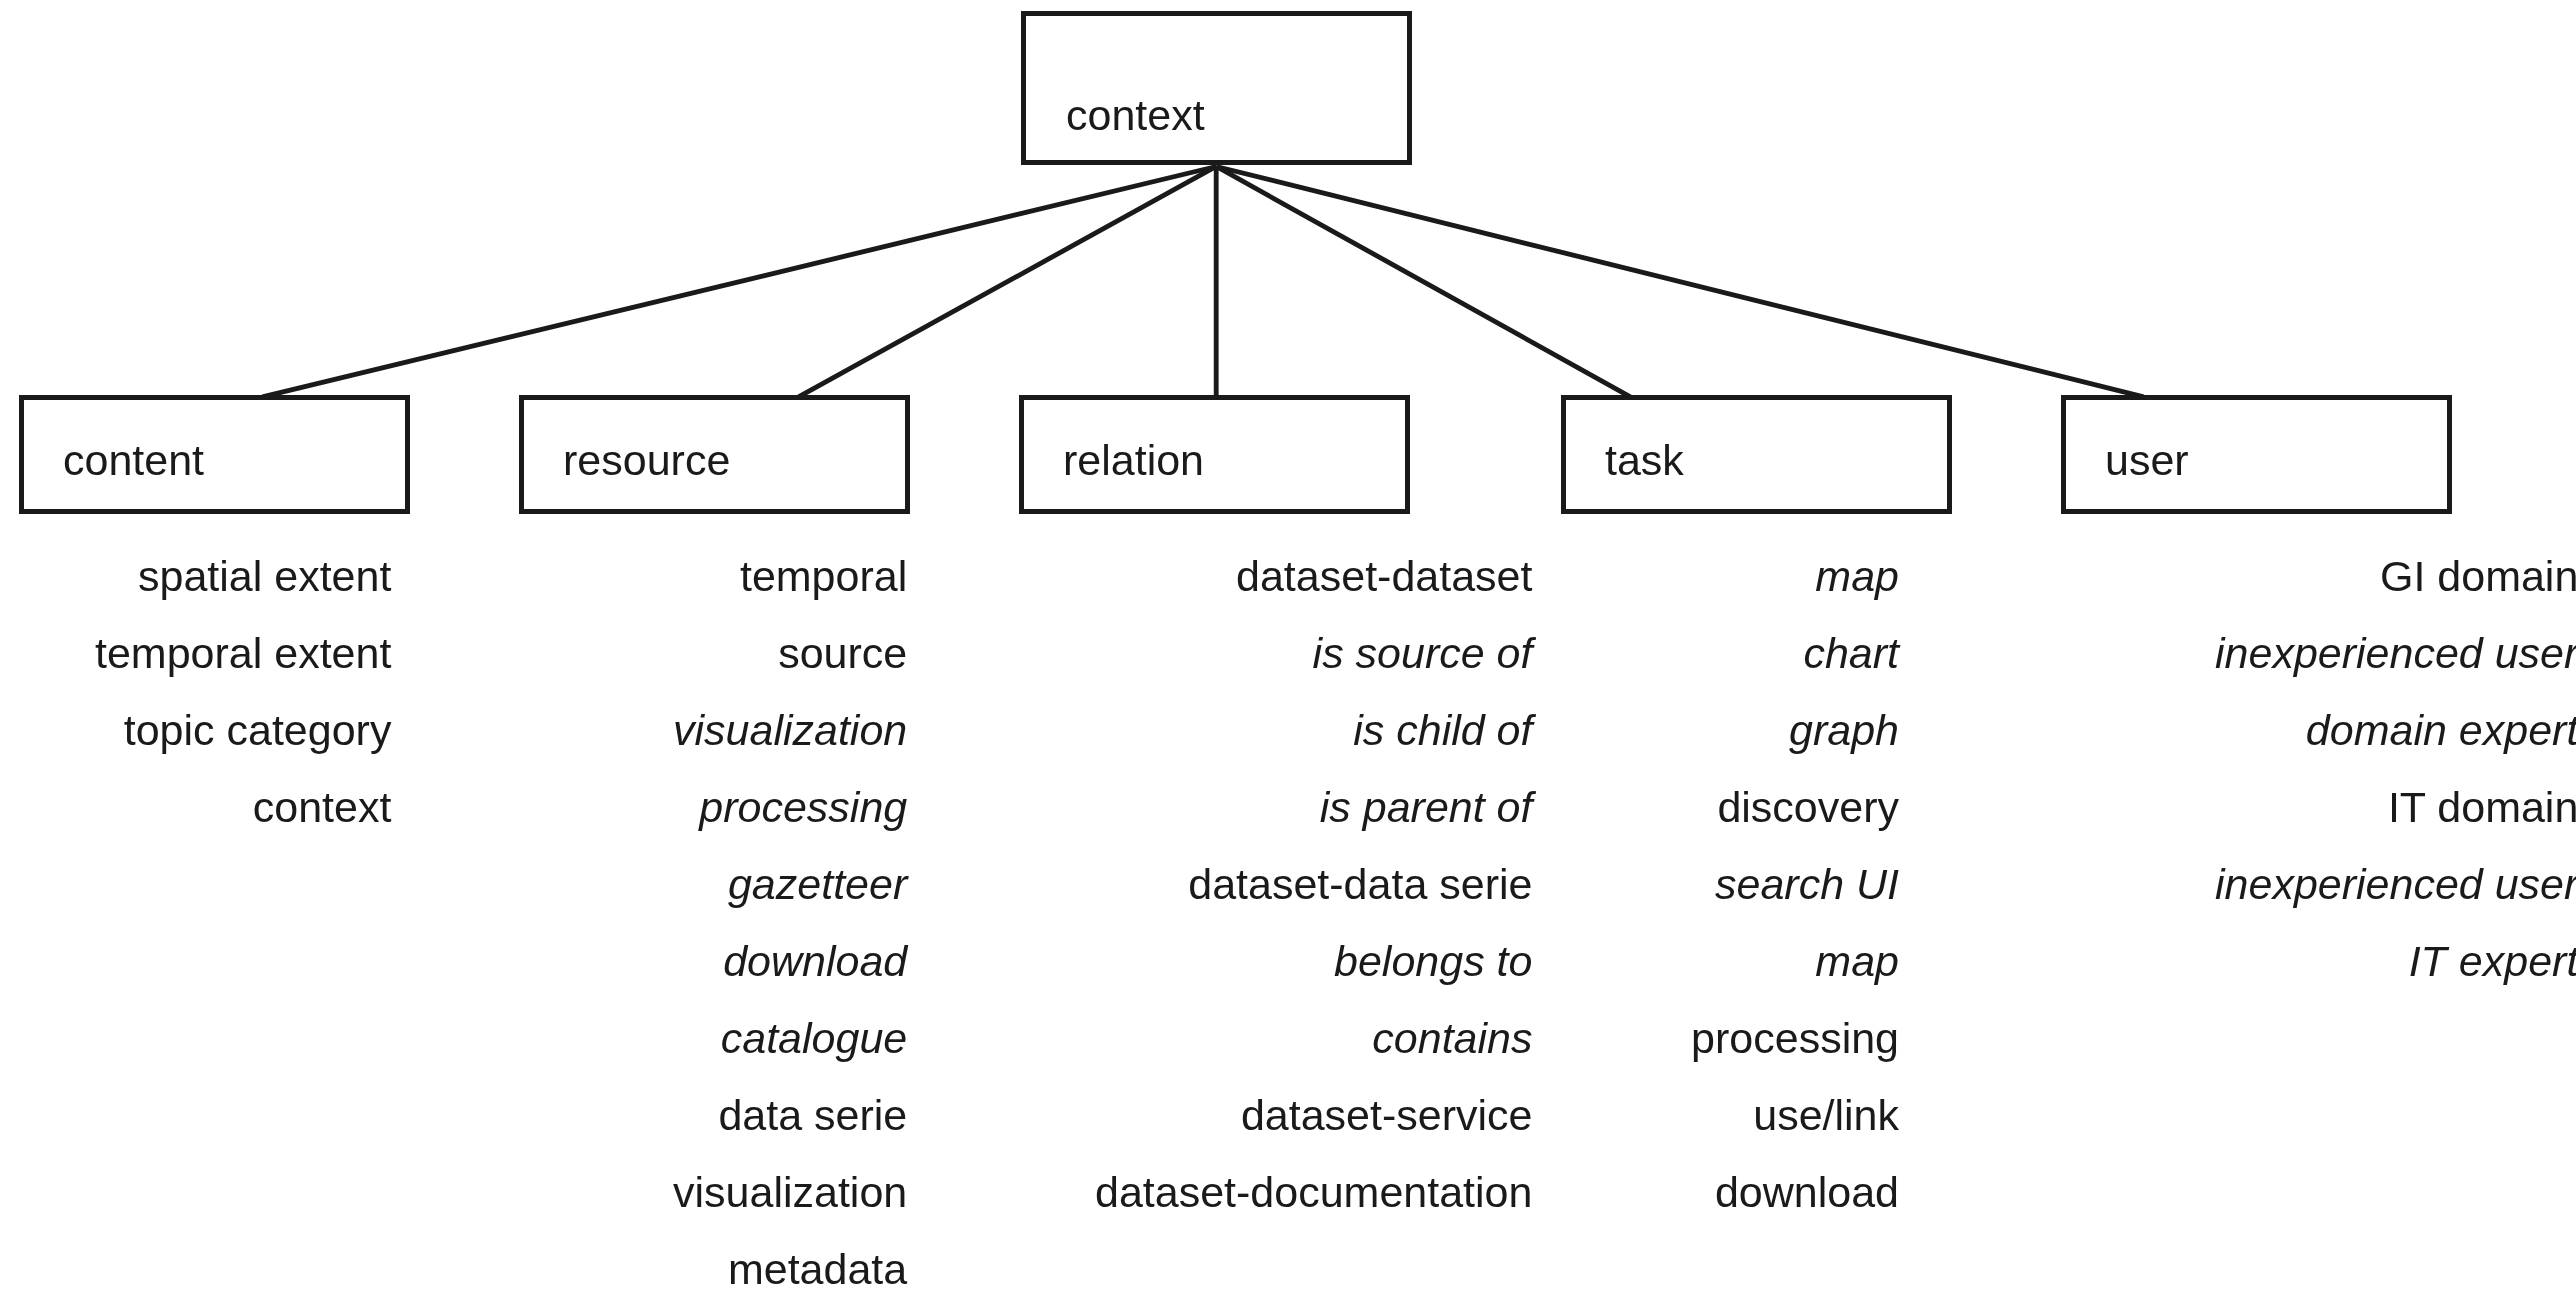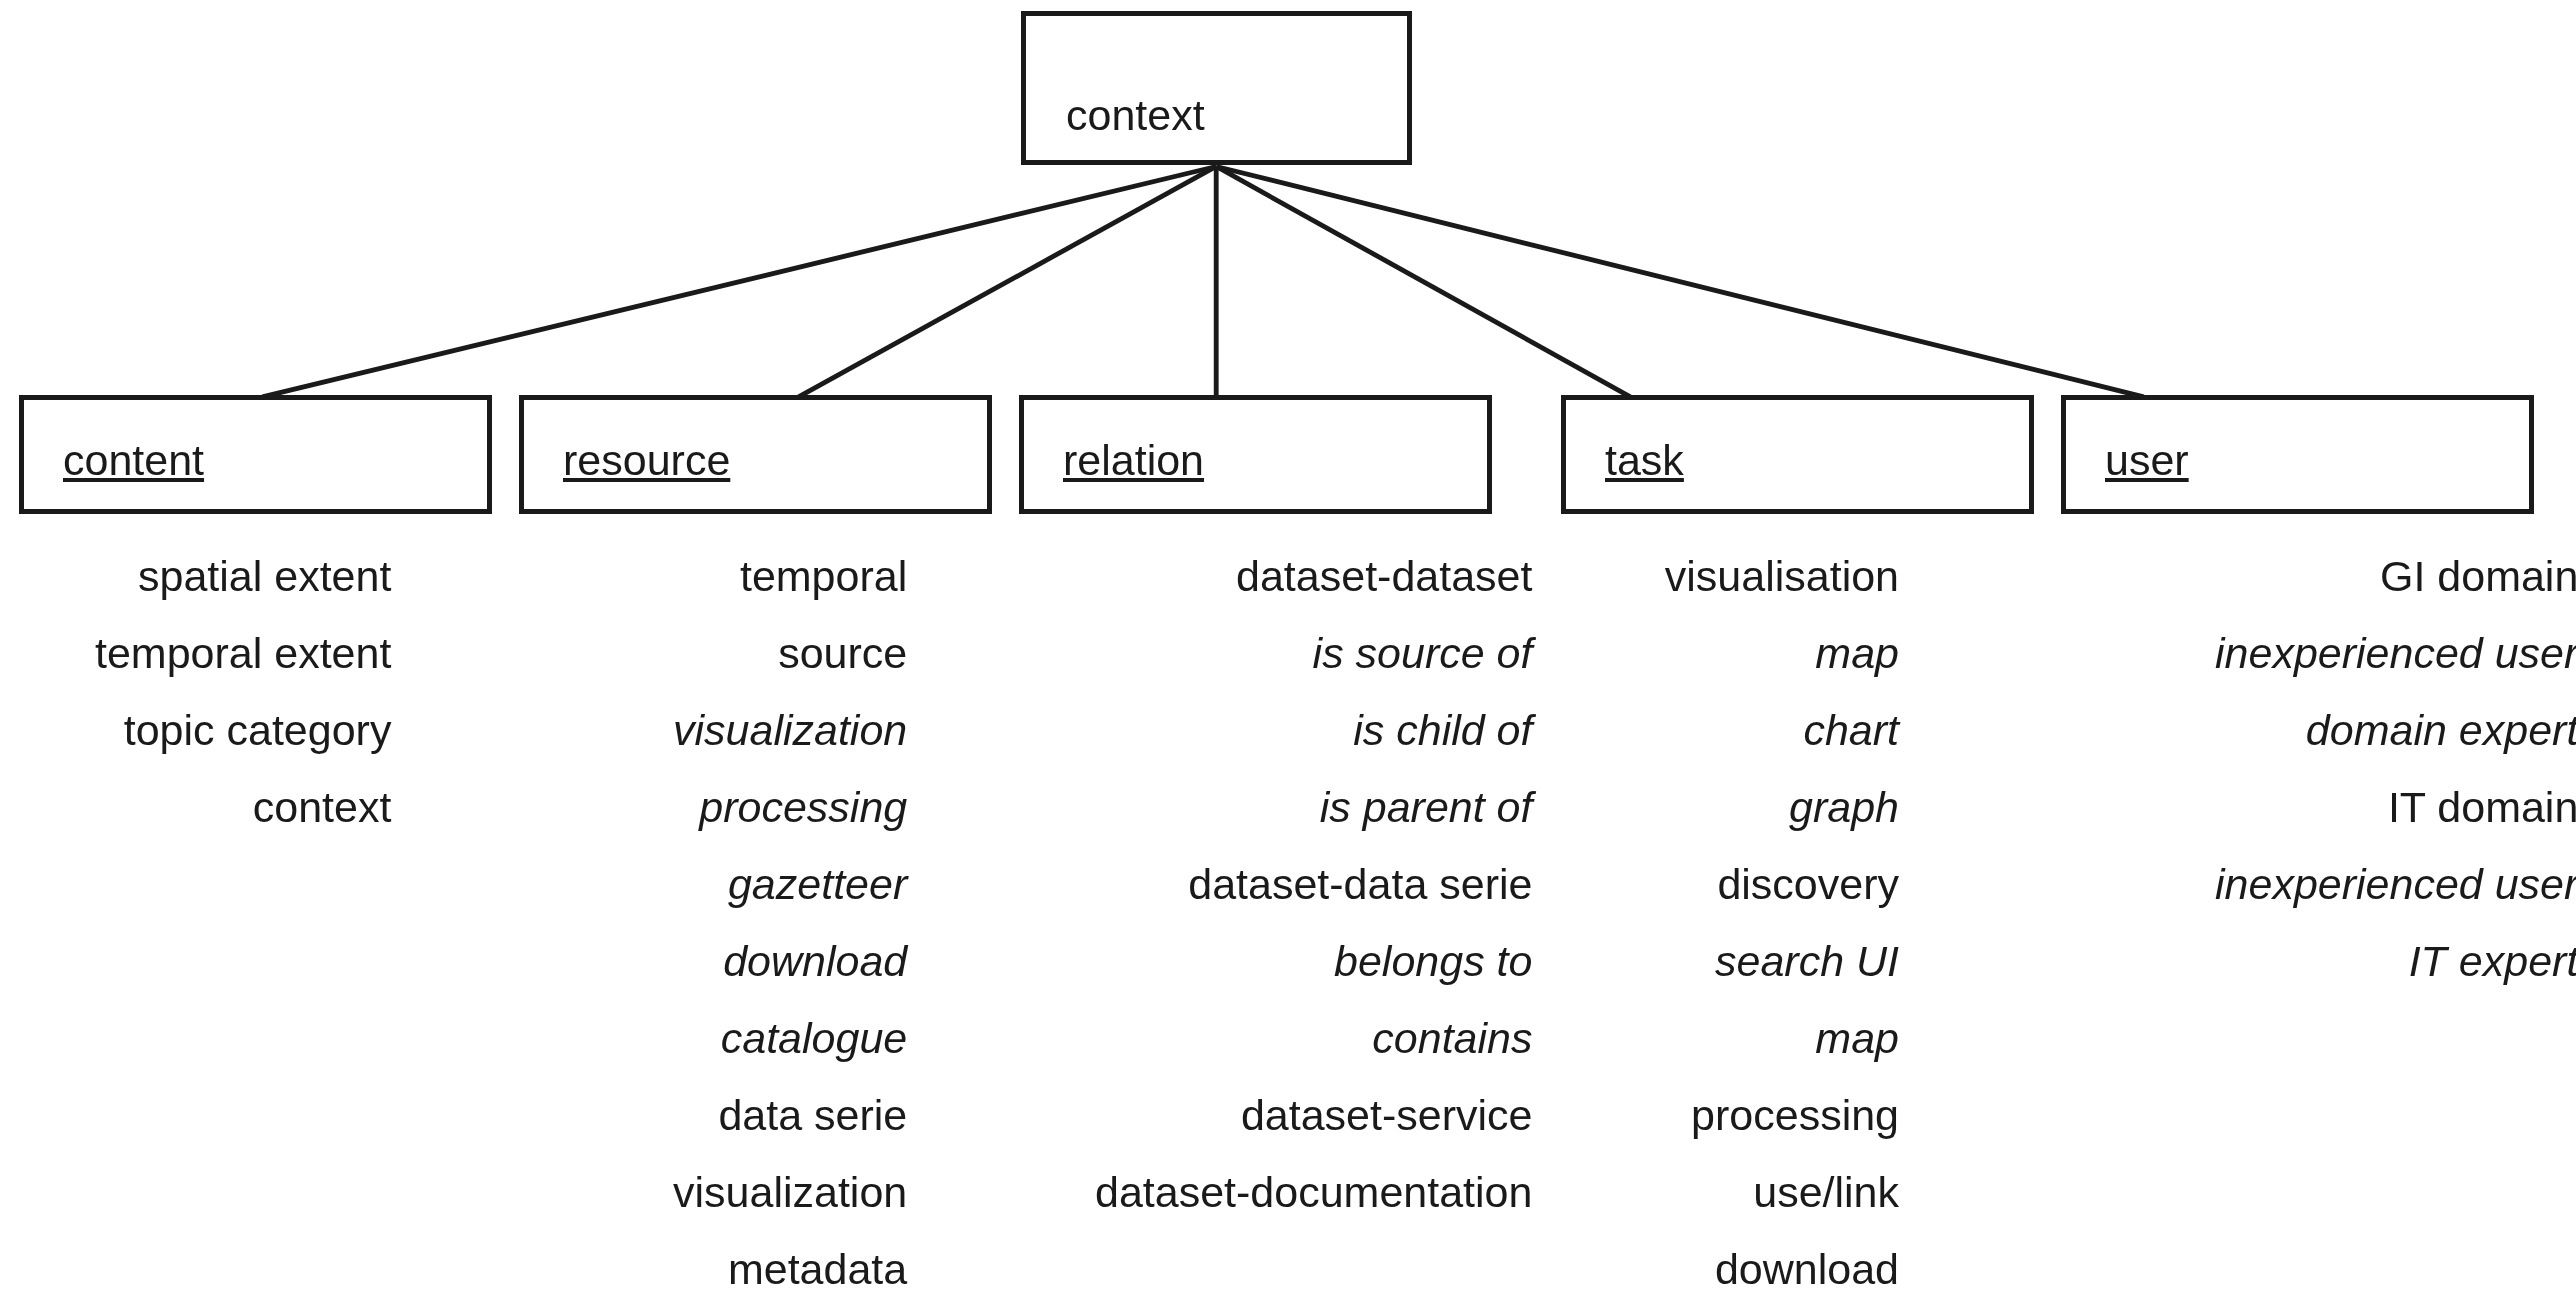--- a/index.html
+++ b/index.html
@@ -37,23 +37,22 @@
     font-size:43px;
     white-space:nowrap;
   }
   #root-box{
     left:1021px; top:11px;
     width:391px; height:154px;
     padding:54px 0 0 40px;
   }
   .child-box{
     top:395px;
-    width:473px; height:119px;
+    width:391px; height:119px;
     padding:11px 0 0 39px;
-    text-decoration:underline;
   }
   #box-content  {left:19px;}
   #box-resource {left:519px;}
   #box-relation {left:1019px;}
   #box-task     {left:1561px;}
   #box-user     {left:2061px;}
 
   .items{
     position:absolute;
     top:538px;
@@ -128,21 +127,20 @@
       <div class="item lvl2">belongs to</div>
       <div class="item lvl2">contains</div>
       <div class="item lvl1">dataset-service</div>
       <div class="item lvl1">dataset-documentation</div>
     </div>
 
   <div class="node-box child-box" id="box-task">
     <span>task</span>
   </div>
   <div class="items" id="items-task">
-      <div class="item lvl1">visualisation</div>
       <div class="item lvl2">map</div>
       <div class="item lvl2">chart</div>
       <div class="item lvl2">graph</div>
       <div class="item lvl1">discovery</div>
       <div class="item lvl2">search UI</div>
       <div class="item lvl2">map</div>
       <div class="item lvl1">processing</div>
       <div class="item lvl1">use/link</div>
       <div class="item lvl1">download</div>
     </div>

